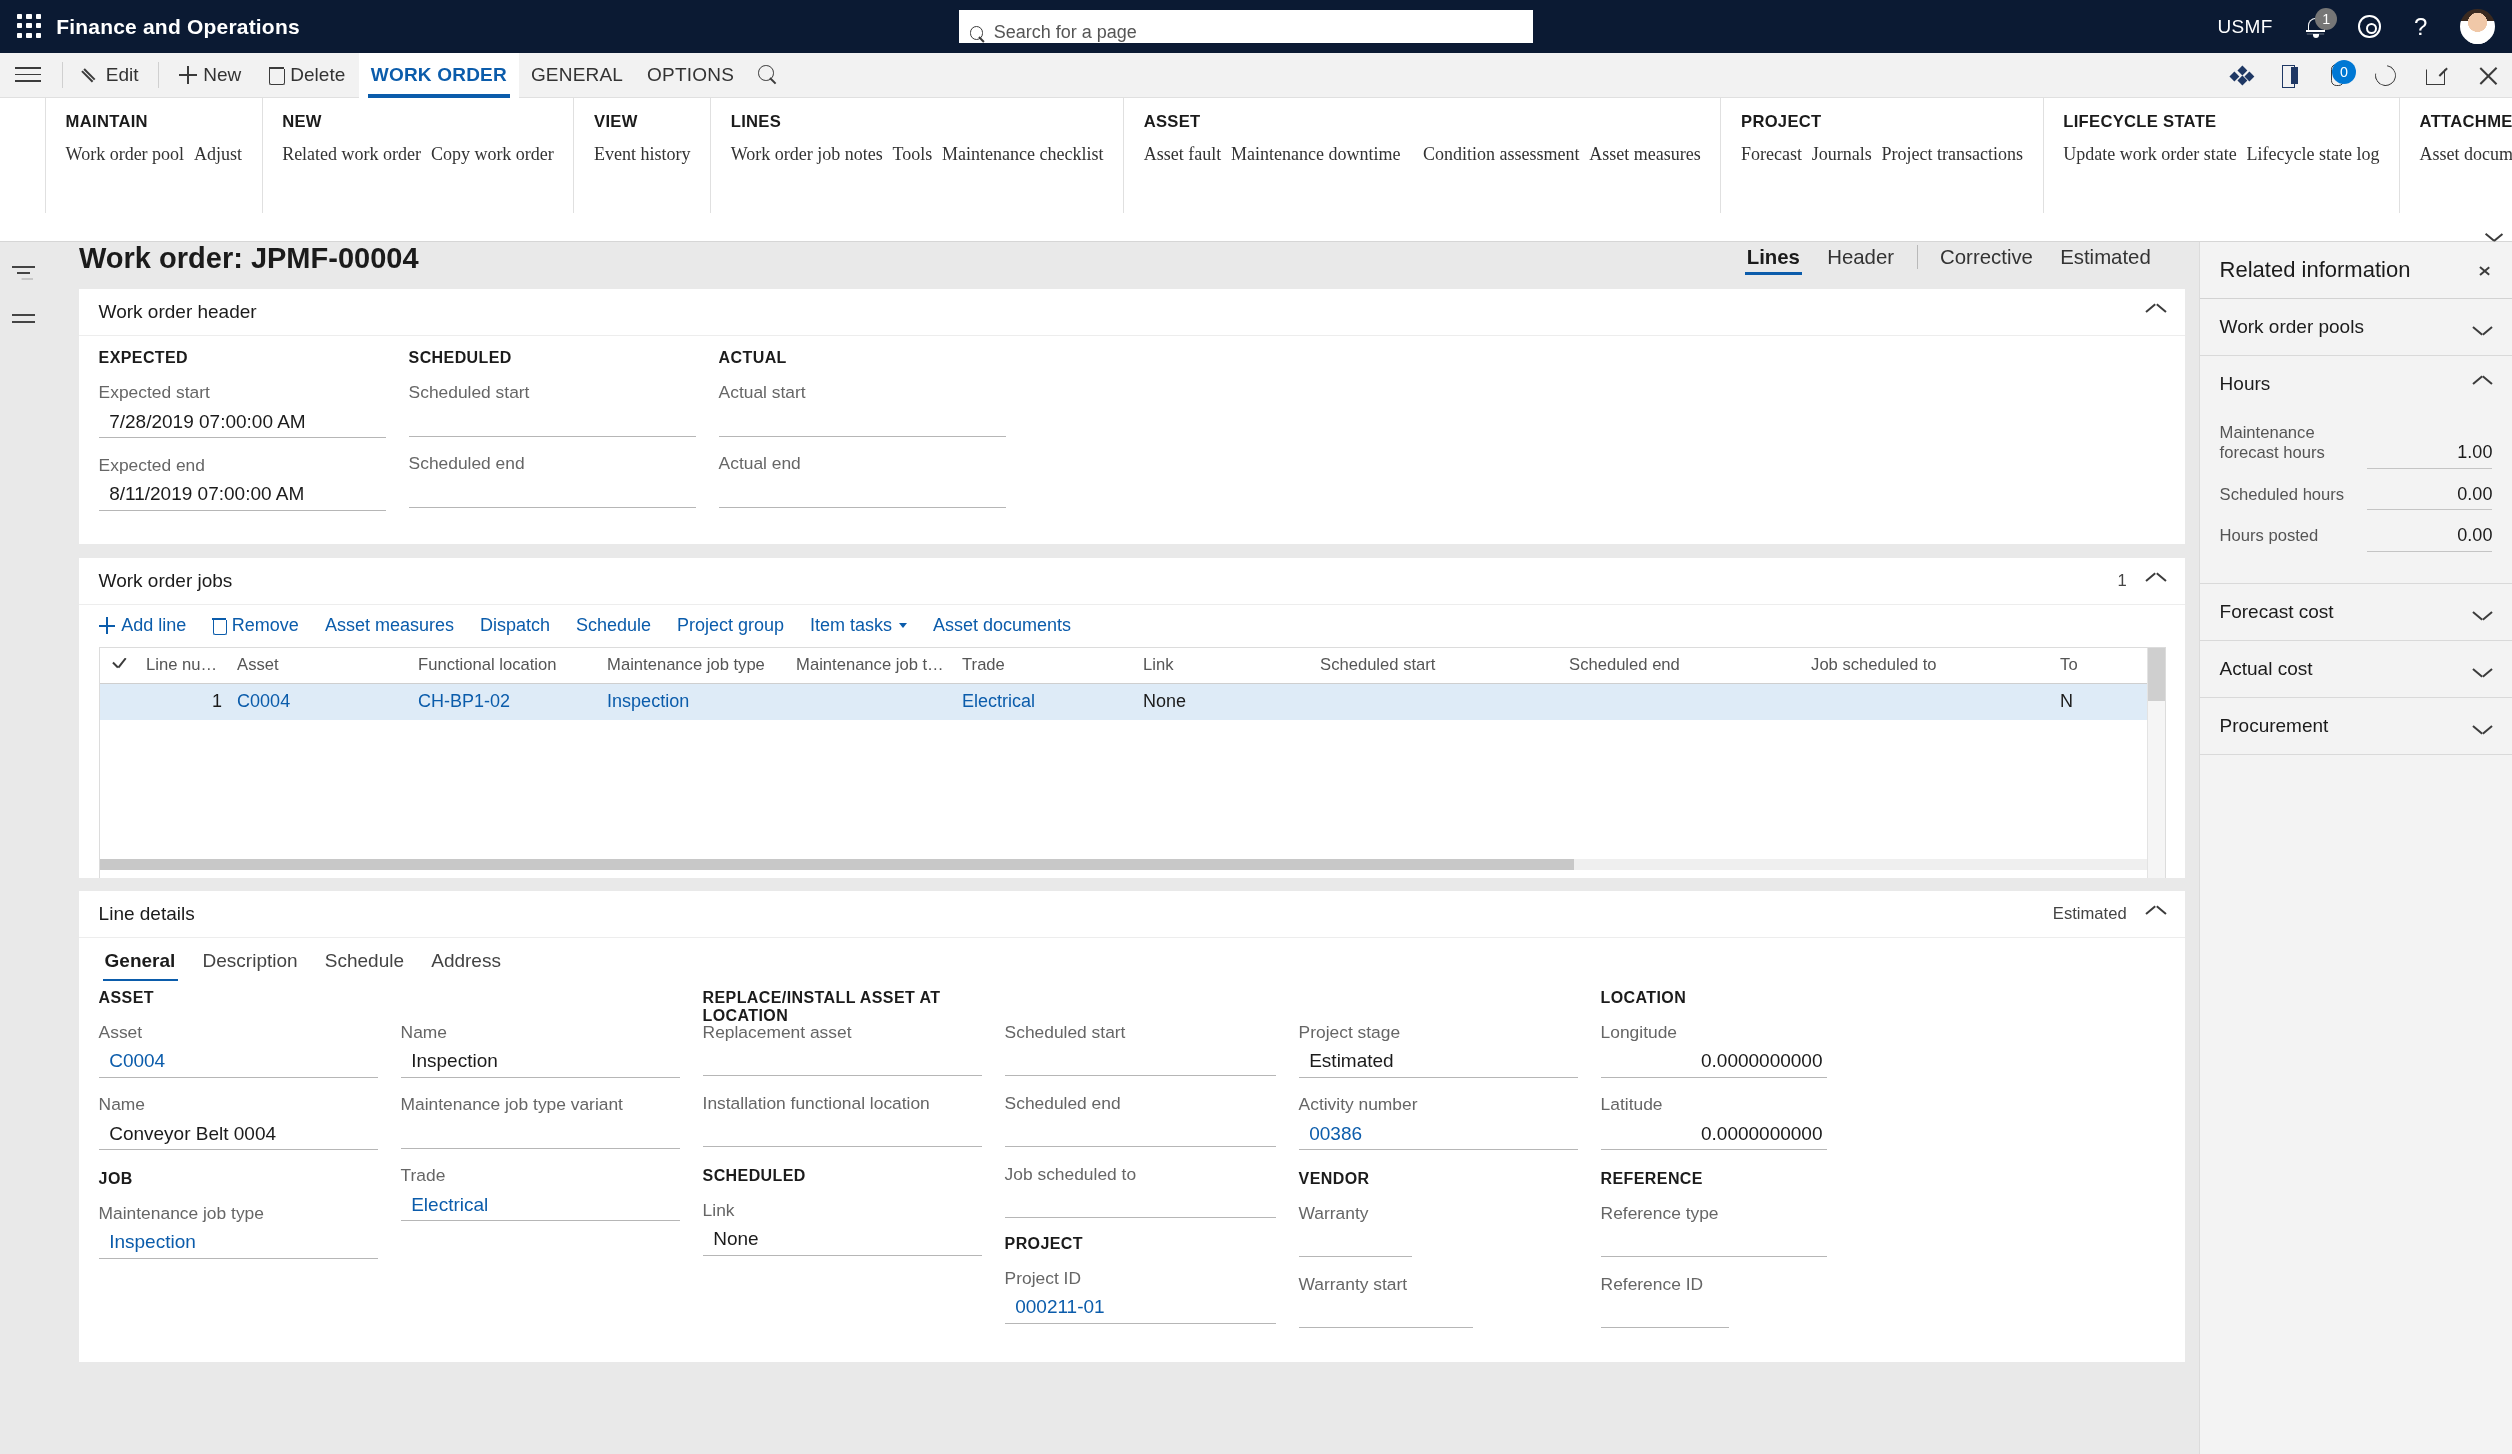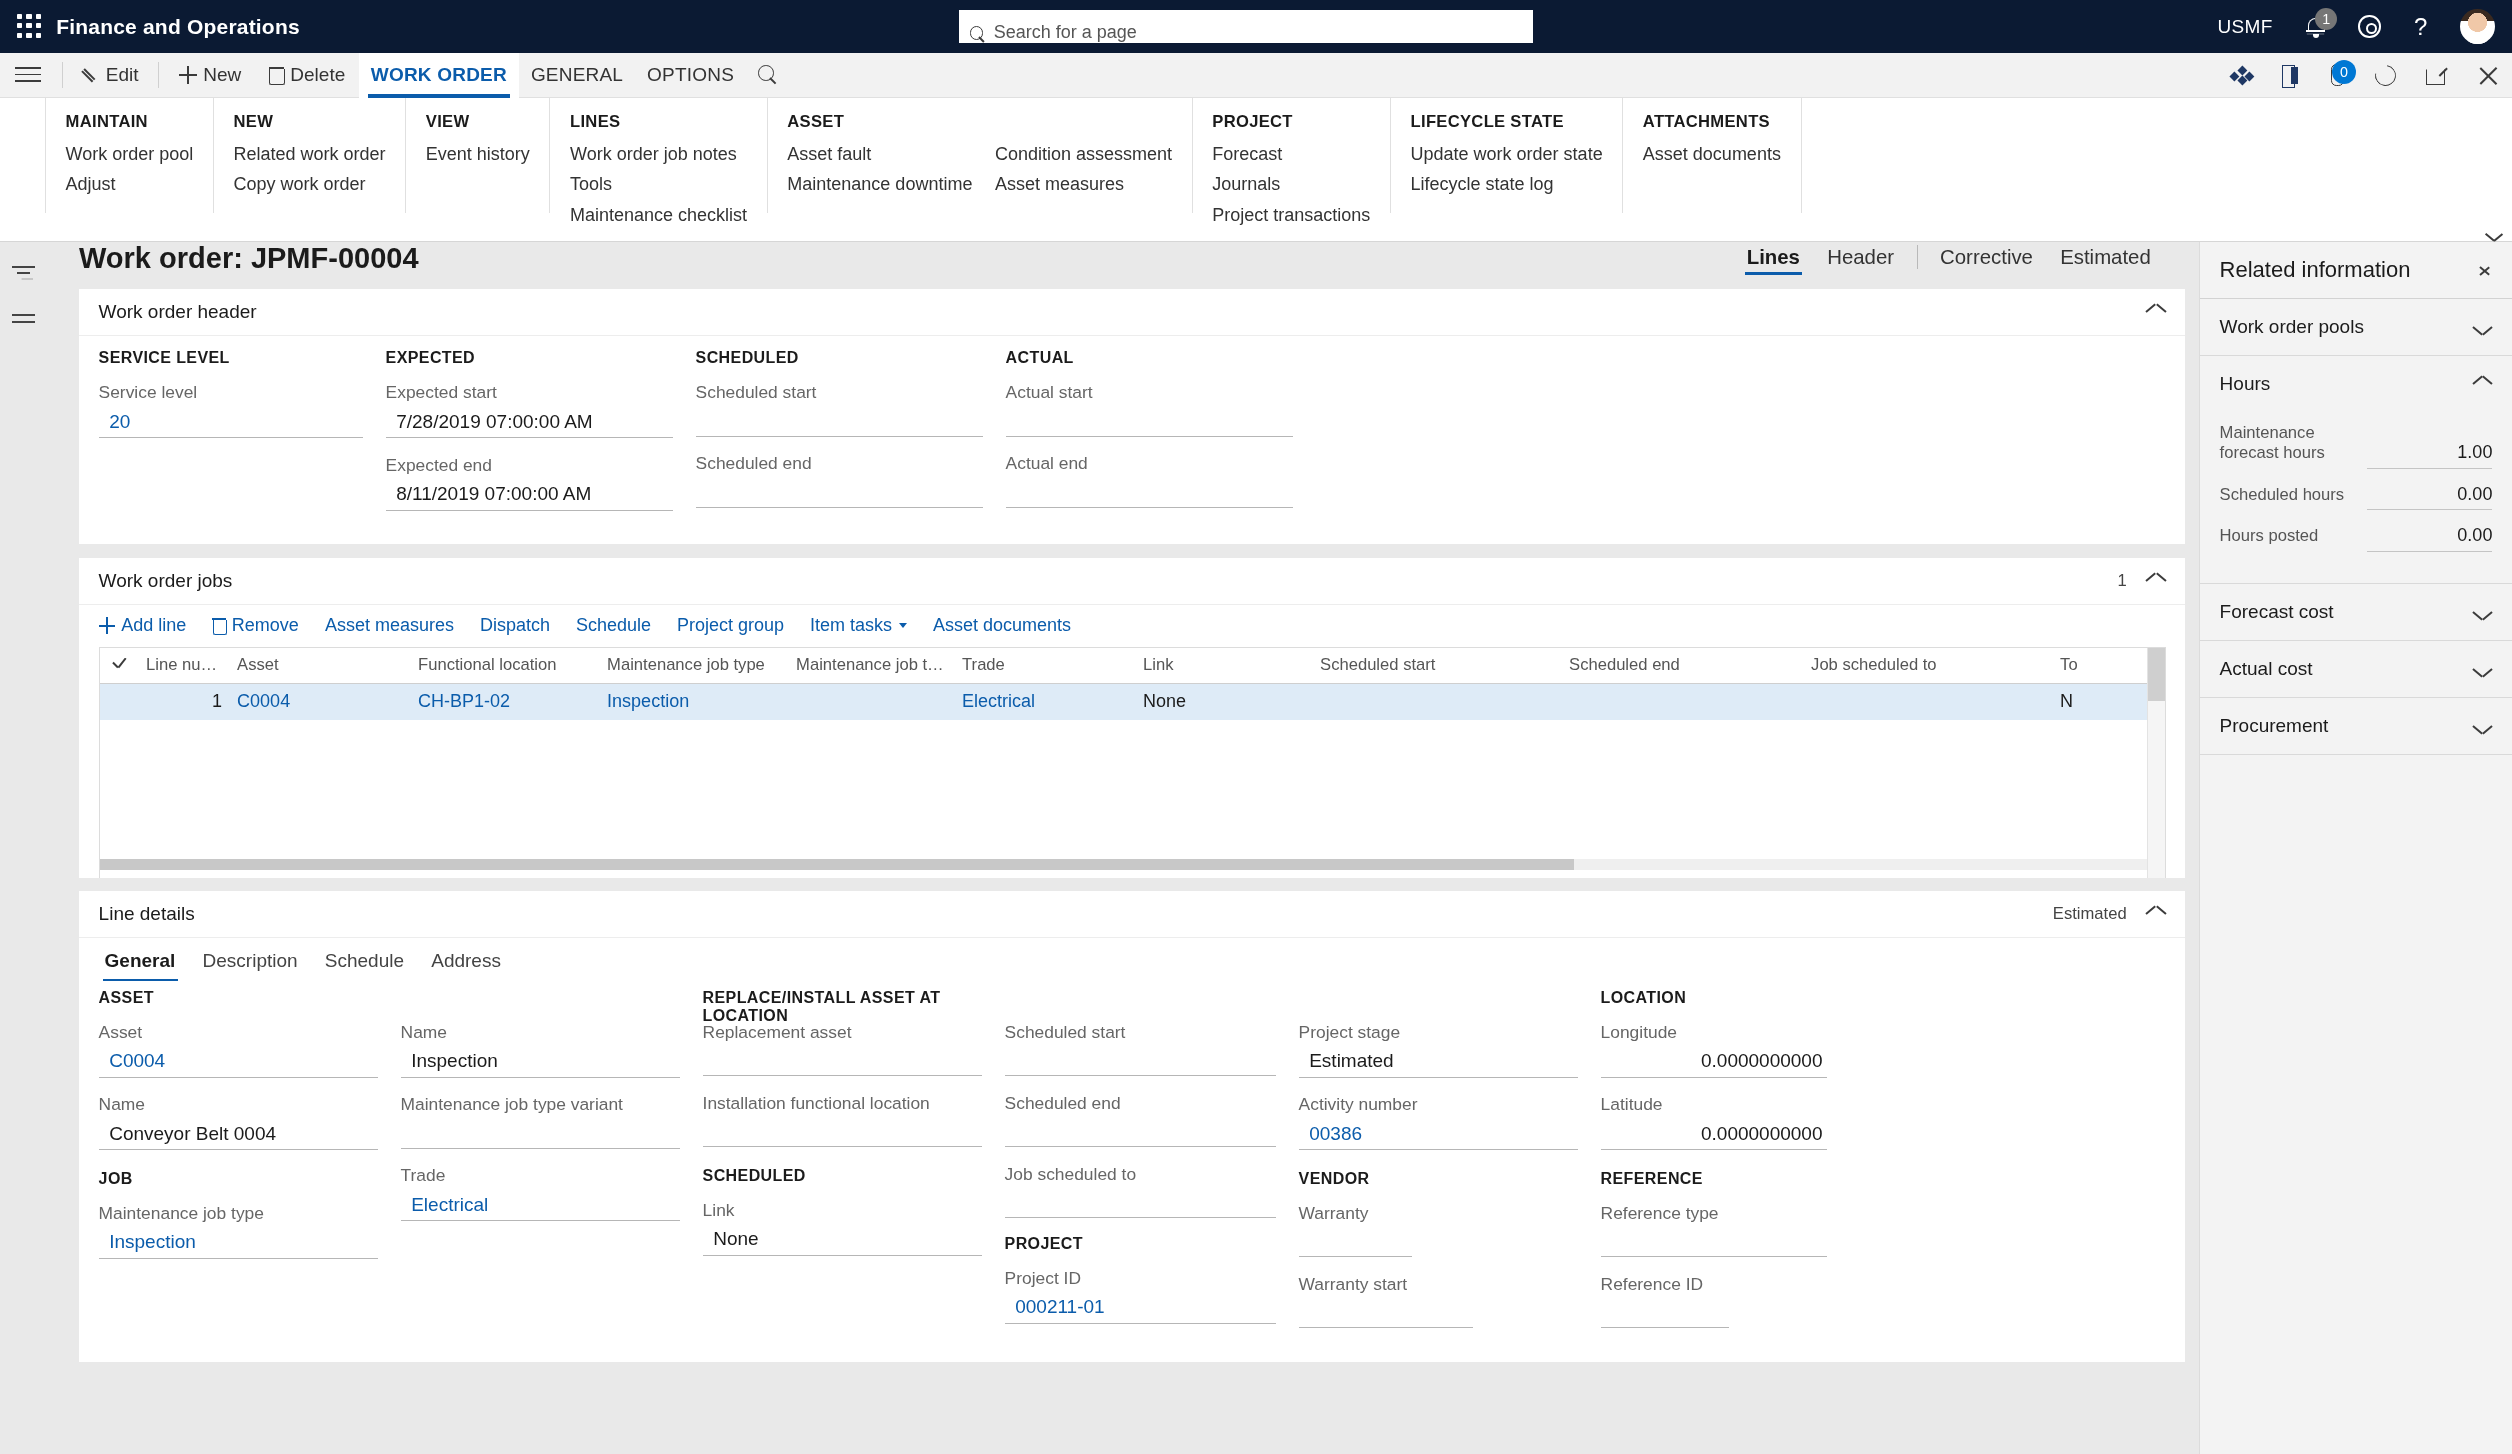--- a/index.html
+++ b/index.html
@@ -103,21 +103,21 @@
   .ic-close { width:21px; height:21px; position:relative; }
   .ic-close::before,.ic-close::after{content:"";position:absolute;left:-0.8px;top:9.8px;width:22.6px;height:1.9px;background:#3b3b3b;}
   .ic-close::before{transform:rotate(45deg);} .ic-close::after{transform:rotate(-45deg);}
 
   
   #ribbon { background:#ffffff; height: 143px; display:flex; padding-left: 45px; position:relative; }
   .rb-group { padding: 13.6px 19.6px 0 19.6px; border-right: 0.8px solid #e0e0e0; height: 115px; }
   .rb-group:first-child { border-left: 0.8px solid #e0e0e0; }
   .rb-title { font-size: 16.6px; font-weight: bold; color:#1b1b1b; letter-spacing:0.3px; margin-bottom: 12px; }
   .rb-cols { display:flex; gap: 22.6px; }
-  .rb-col { display:flex; flex-direction:column; gap: 9.8px; }
+  .rb-col { display:flex; flex-direction:row; gap: 9.8px; font-family: Liberation Serif, serif; }
   .rb-item { font-size: 18px; color:#333; white-space:nowrap; cursor:pointer; }
   #ribbon-collapse { position:absolute; right: 18px; bottom: 4.5px; cursor:pointer; }
   .chev-up { width:18px; height:9.8px; position:relative; }
   .chev-up::before,.chev-up::after{content:"";position:absolute;top:3.8px;width:11.3px;height:1.9px;background:#3b3b3b;}
   .chev-up::before{left:0;transform:rotate(-40deg);transform-origin:left center;}
   .chev-up::after{right:0;transform:rotate(40deg);transform-origin:right center;}
 
   
   #body-area { display:flex; height: 1213px; background:#e9e9e9; border-top:0.8px solid #d6d6d6; }
 
@@ -417,27 +417,20 @@
     </div>
 
     <div class="panel">
       <div class="panel-head">
         <div class="panel-title">Work order header</div>
         <div class="panel-head-right">
           <span class="chev-btn up"></span>
         </div>
       </div>
       <div class="fieldgrid">
-        <div class="fg-col" style="width:287px">
-          <div class="fg-head">SERVICE LEVEL</div>
-          <div class="field">
-            <div class="field-label">Service level</div>
-            <div class="field-val link">20</div>
-          </div>
-        </div>
         <div class="fg-col" style="width:310px">
           <div class="fg-head">EXPECTED</div>
           <div class="field">
             <div class="field-label">Expected start</div>
             <div class="field-val">7/28/2019 07:00:00 AM</div>
           </div>
           <div class="field">
             <div class="field-label">Expected end</div>
             <div class="field-val">8/11/2019 07:00:00 AM</div>
           </div>

